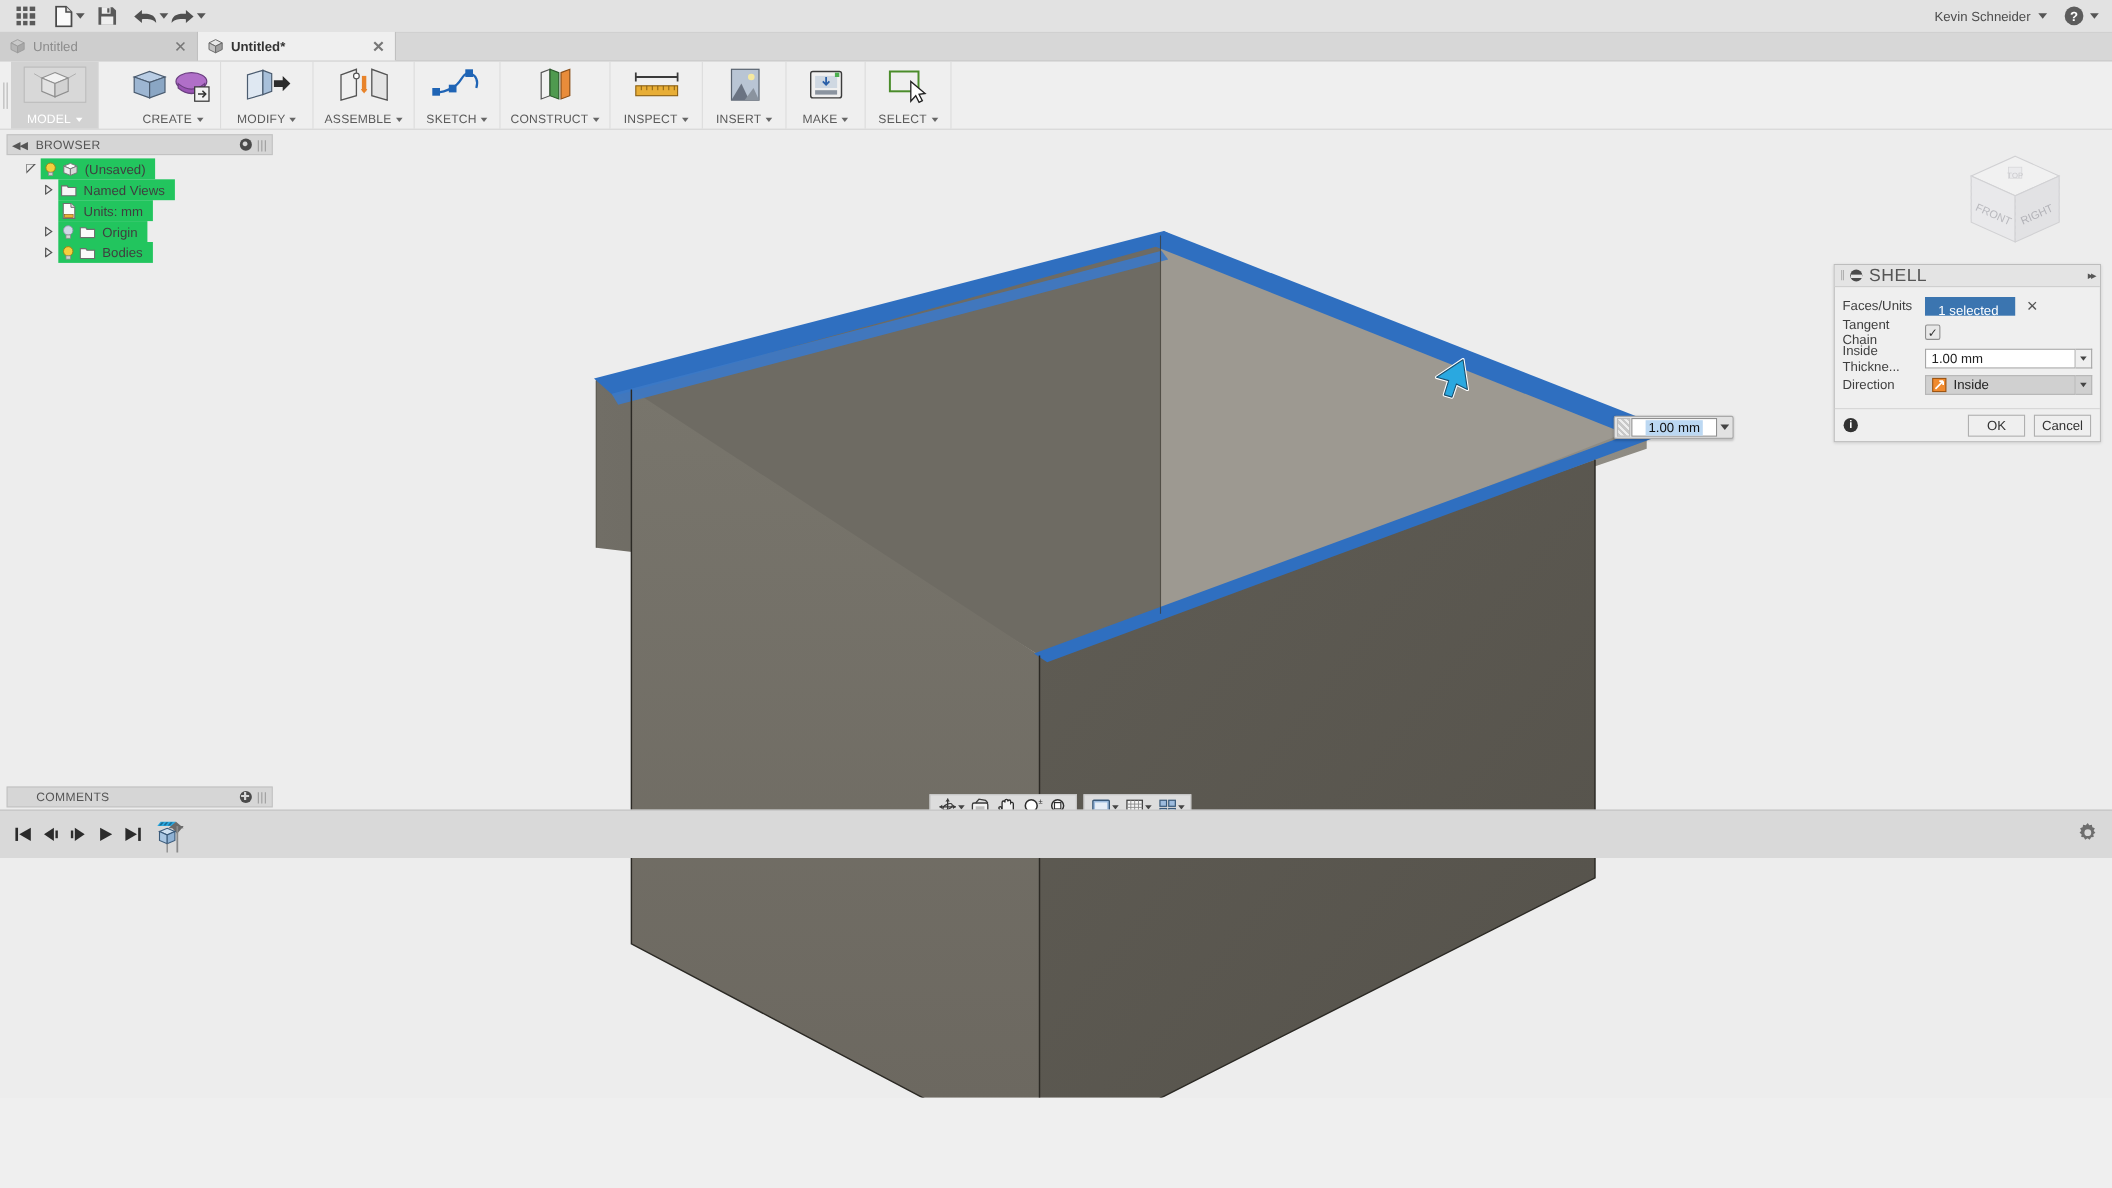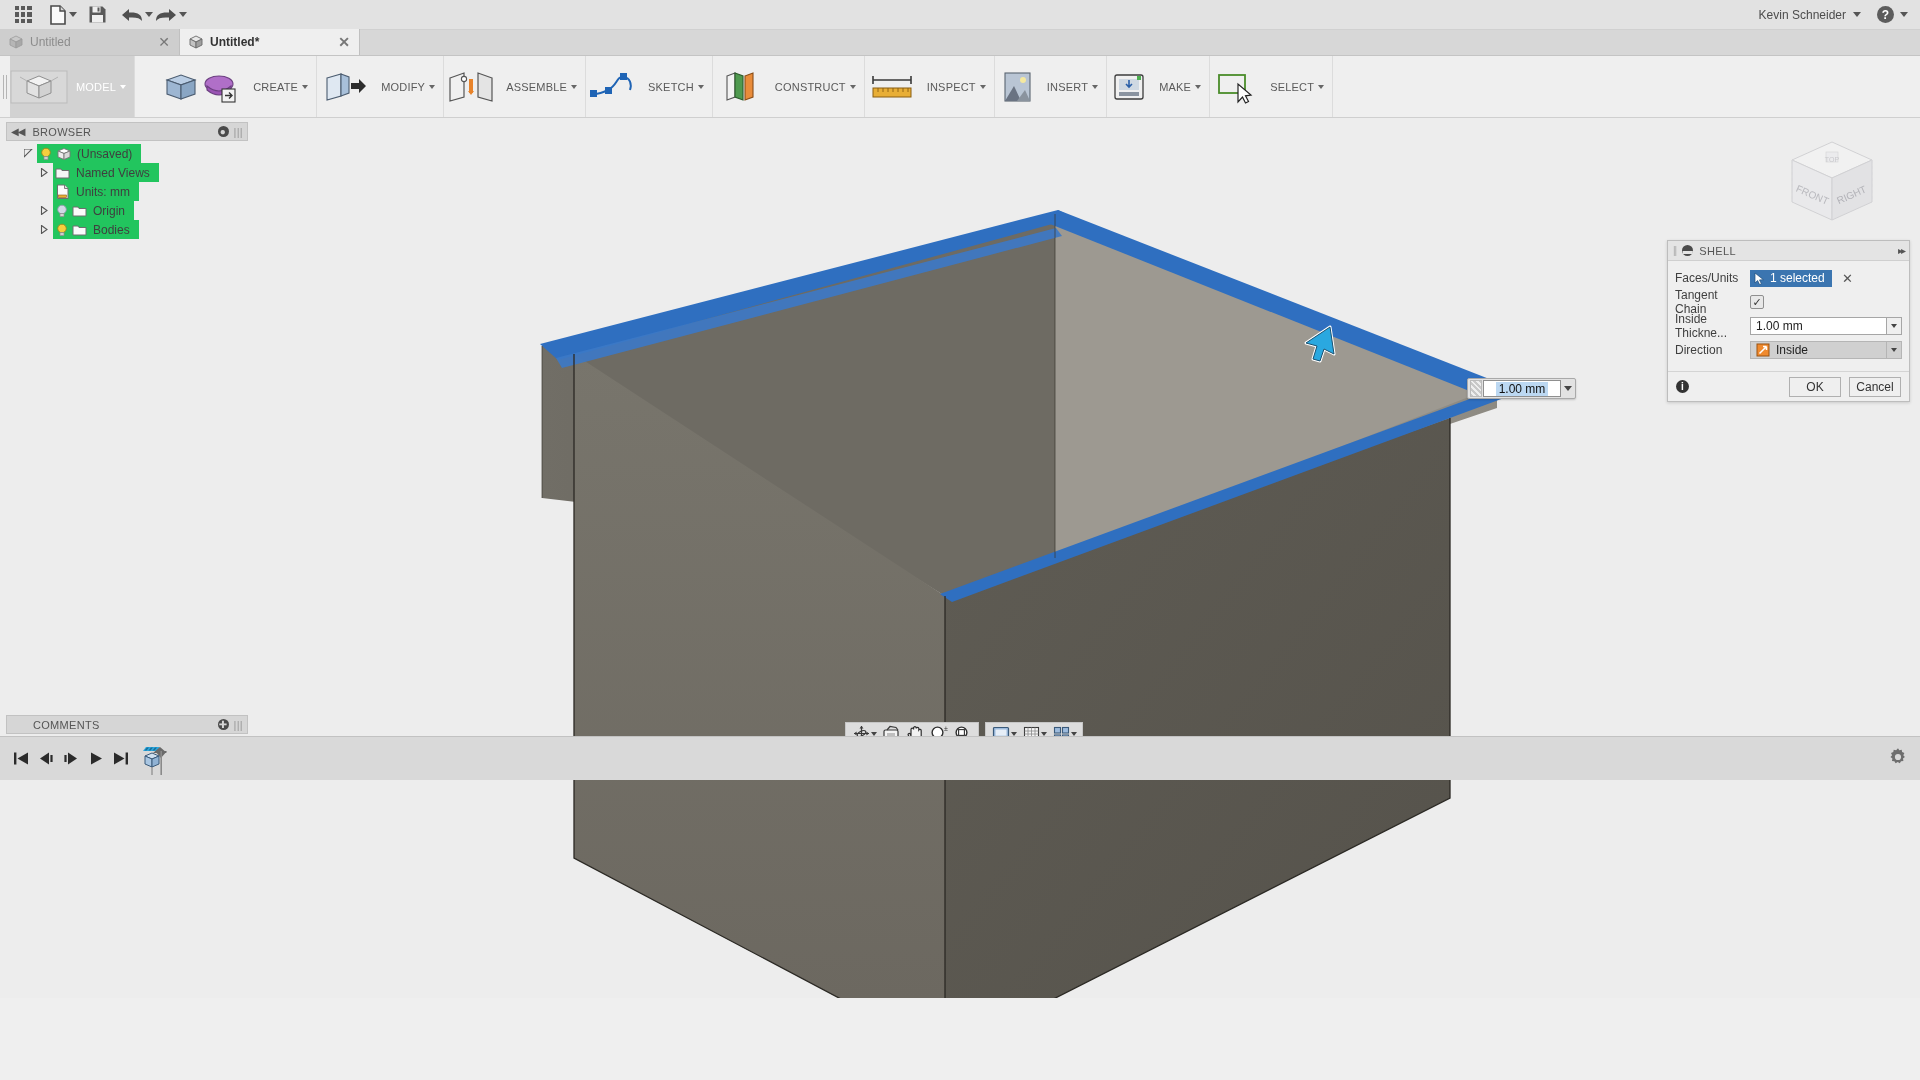--- a/index.html
+++ b/index.html
@@ -57,21 +57,21 @@
   .doctab .tab-x { margin-left:auto; font-size:14px; color:#777; line-height:1; }
   .cubeicon { width:14px; height:14px; }
 
   
   .ribbon {
     position:absolute; left:0; top:56px; width:1920px; height:62px;
     background:#efefef; border-bottom:1px solid #cfcfcf;
     display:flex; align-items:stretch;
   }
   .rib-group {
-    display:flex; flex-direction:row; align-items:center; justify-content:space-between;
+    display:flex; flex-direction:column; align-items:center; justify-content:space-between;
     padding:3px 0 2px 0; border-right:1px solid #dcdcdc; position:relative;
     cursor:pointer; min-width:62px;
   }
   .rib-group.selected { background:#d2d2d2; }
   .rib-ico { height:36px; display:flex; align-items:center; justify-content:center; }
   .rib-lbl {
     font-size:11px; color:#5a5a5a; letter-spacing:.2px;
     display:flex; align-items:center; gap:4px; white-space:nowrap; padding:0 8px;
   }
   .rib-lbl .cd { width:0;height:0;border-left:3.5px solid transparent;border-right:3.5px solid transparent;border-top:4.5px solid #666; }
@@ -136,28 +136,28 @@
   }
   .dlg-hdr {
     height:20px; background:#e4e4e4; border-bottom:1px solid #cfcfcf;
     display:flex; align-items:center; padding:0 5px; gap:6px; color:#555;
   }
   .dlg-hdr .dg { color:#aaa; font-size:10px; letter-spacing:-1px;}
   .dlg-minus {
     width:11px;height:11px;border-radius:50%;background:#4a4a4a;color:#e4e4e4;
     font-size:10px;display:flex;align-items:center;justify-content:center;line-height:1;
   }
-  .dlg-title { letter-spacing:.4px; font-size:11px; }
+  .dlg-title { letter-spacing:.4px; font-size:16px; }
   .dlg-exp { margin-left:auto; color:#555; font-size:10px; letter-spacing:-2px;}
   .dlg-body { padding:6px 0 8px 0; }
   .drow { display:flex; align-items:center; height:22px; padding:0 7px; margin-bottom:2px;}
   .dlabel { width:75px; color:#3f3f3f; font-size:12px;}
   .sel-pill {
     background:#3b75b0; color:#fff; height:17px; min-width:82px;
-    display:flex;align-items:center; gap:5px; padding:0 7px 0 4px; font-size:12px;
+    display:flex;align-items:center; gap:5px; padding:0 7px 0 4px; font-size:12px;flex-direction:column;
   }
   .clearx { margin-left:10px; color:#555; font-size:13px; cursor:pointer;}
   .chkbox {
     width:14px;height:14px;background:#e8e8e8;border:1px solid #8f8f8f;border-radius:2px;
     display:flex;align-items:center;justify-content:center; font-size:11px; color:#333;
   }
   .dfield {
     flex:1; height:18px; background:#fff; border:1px solid #a6a6a6;
     display:flex; align-items:center; padding:0 5px; font-size:12px; color:#222;
   }

